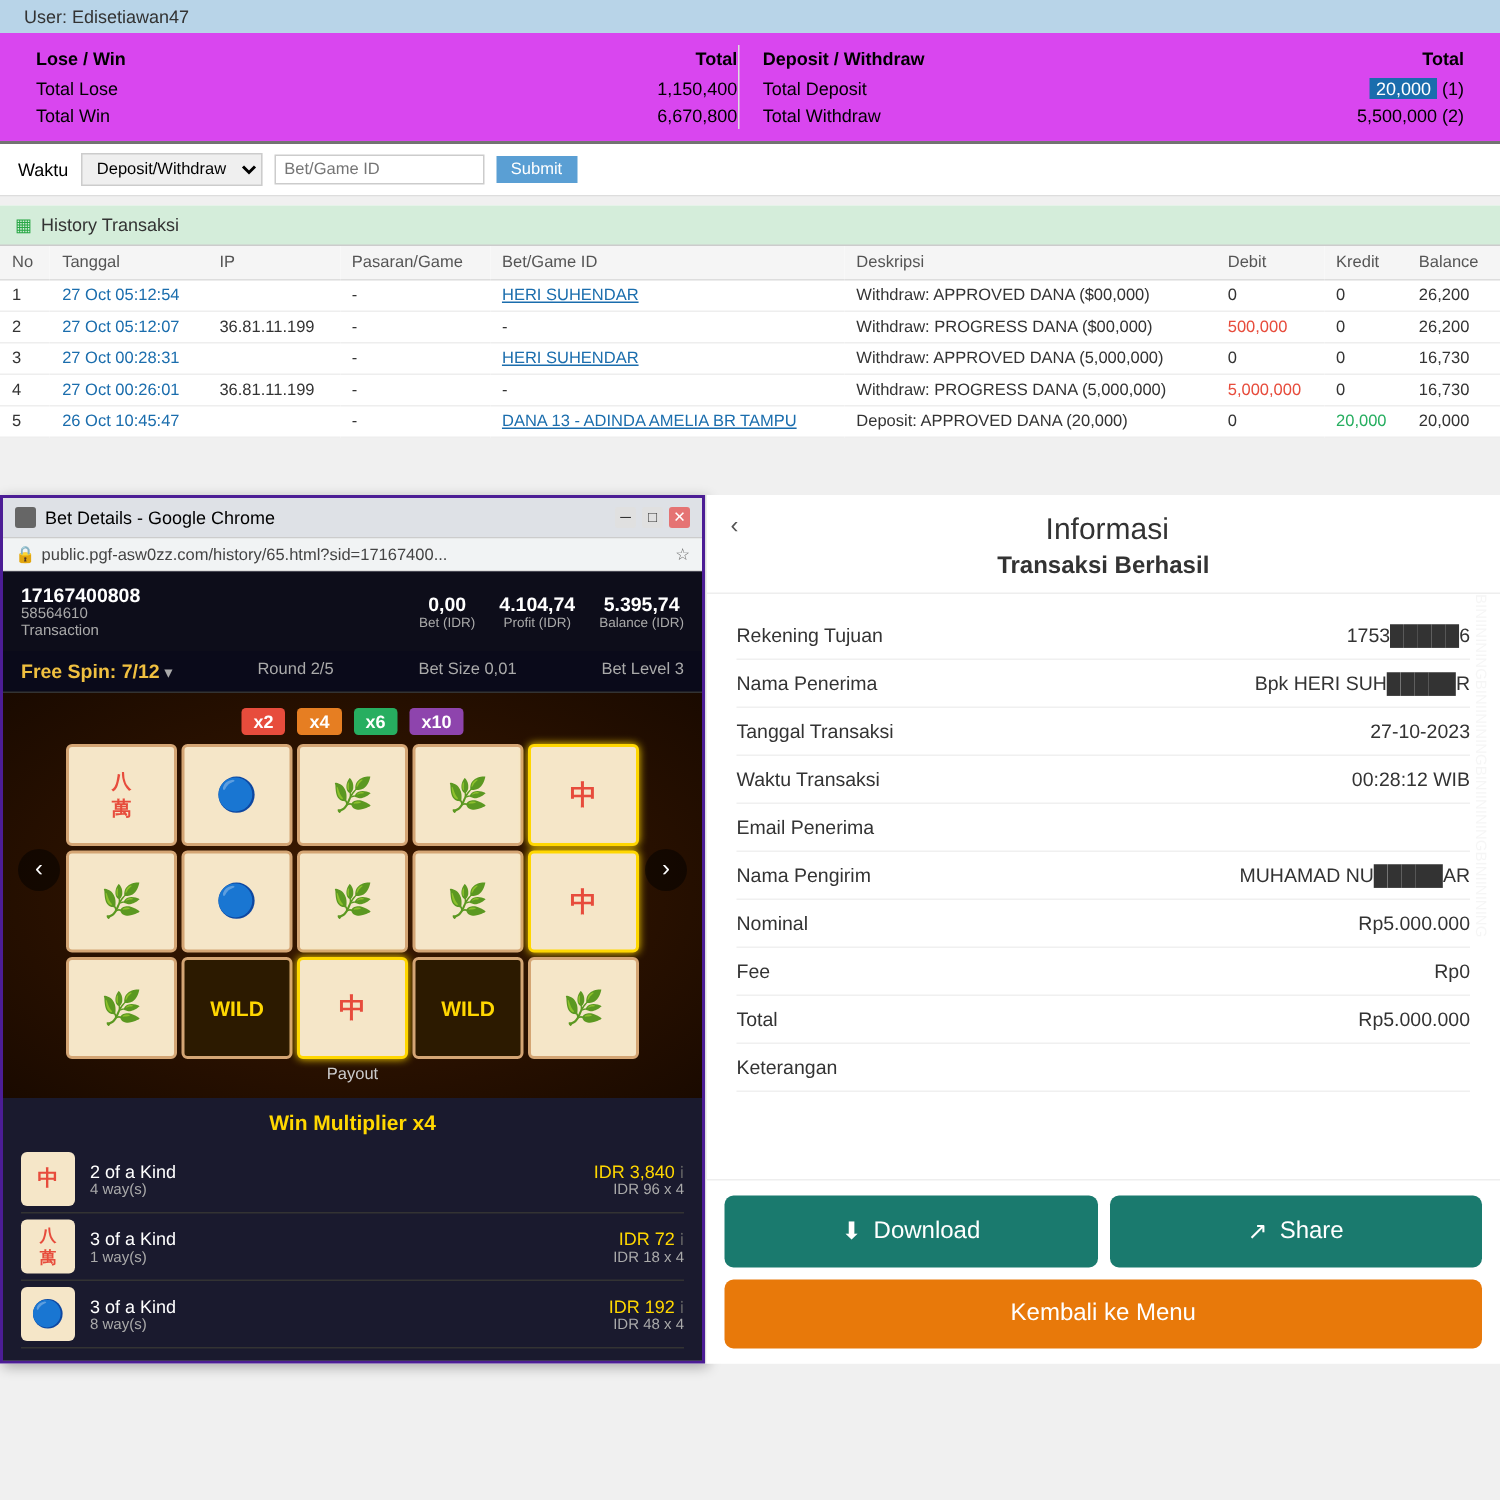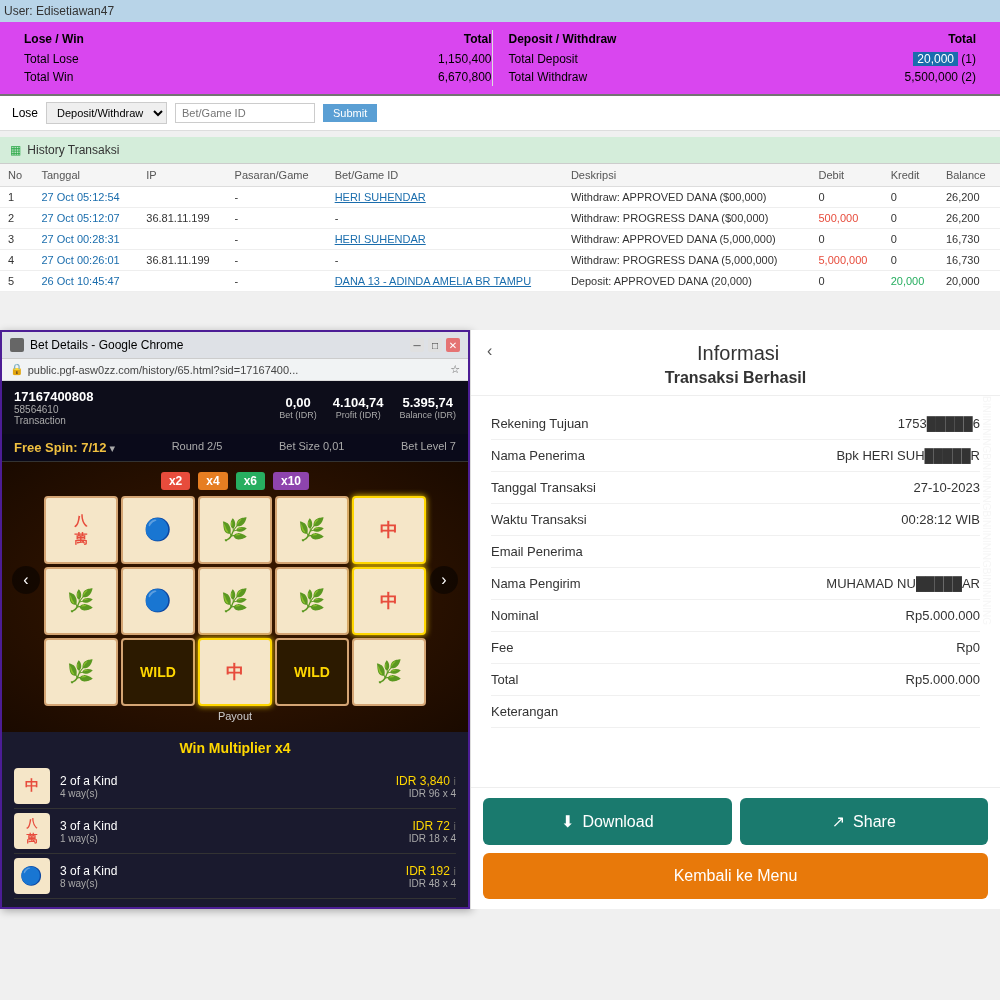--- a/index.html
+++ b/index.html
@@ -1,19 +1,19 @@
 <!DOCTYPE html>
 <html><head>
   <meta charset="utf-8">
   <style>
     * { margin: 0; padding: 0; box-sizing: border-box; }
     body { font-family: Arial, sans-serif; font-size: 12px; background: #f0f0f0; width: 1000px; height: 1000px; overflow: hidden; position: relative; }
 
     
-    .top-bar { background: #b8d4e8; padding: 4px 4px; font-size: 12px; color: #333; }
+    .top-bar { background: #b8d4e8; padding: 4px 16px; font-size: 12px; color: #333; }
 
     
     .stats-section { background: #d946ef; padding: 8px 24px; border-bottom: 2px solid #737373; }
     .stats-row { display: flex; justify-content: space-between; }
     .stats-col { flex: 1; }
     .stats-col + .stats-col { border-left: 1px solid #ddd; padding-left: 16px; }
     .stats-item { display: flex; justify-content: space-between; padding: 2px 0; }
 
     
     .filter-row { background: #fff; padding: 6px 12px; display: flex; align-items: center; gap: 8px; border-bottom: 1px solid #ddd; }
@@ -148,21 +148,21 @@
         <span>
           <span>5,500,000</span>
           <span>(2)</span>
         </span>
       </div>
     </div>
   </div>
 </div>
 
 <div class="filter-row">
-  <span>Lose</span>
+  <span>Waktu</span>
   <select>
     <option>Deposit/Withdraw</option>
   </select>
   <input type="text" placeholder="Bet/Game ID" style="">
   <button>Submit</button>
 </div>
 
 <div class="history-section">
   <div class="history-header">
     <span class="history-header-icon">▦</span>
@@ -285,21 +285,21 @@
         </div>
       </div>
 
       <div class="game-round-info">
         <span>
           <span class="free-spin">Free Spin: 7/12</span>
           <span class="free-spin-arrow"> ▾</span>
         </span>
         <span style="color:#aaa; font-size:11px;">Round 2/5</span>
         <span style="color:#aaa; font-size:11px;">Bet Size 0,01</span>
-        <span style="color:#aaa; font-size:11px;">Bet Level 7</span>
+        <span style="color:#aaa; font-size:11px;">Bet Level 3</span>
       </div>
 
       <div class="slot-area">
         <div class="slot-multipliers">
           <span class="mult-badge mult-x2">x2</span>
           <span class="mult-badge mult-x4">x4</span>
           <span class="mult-badge mult-x6">x6</span>
           <span class="mult-badge mult-x10">x10</span>
         </div>
 

